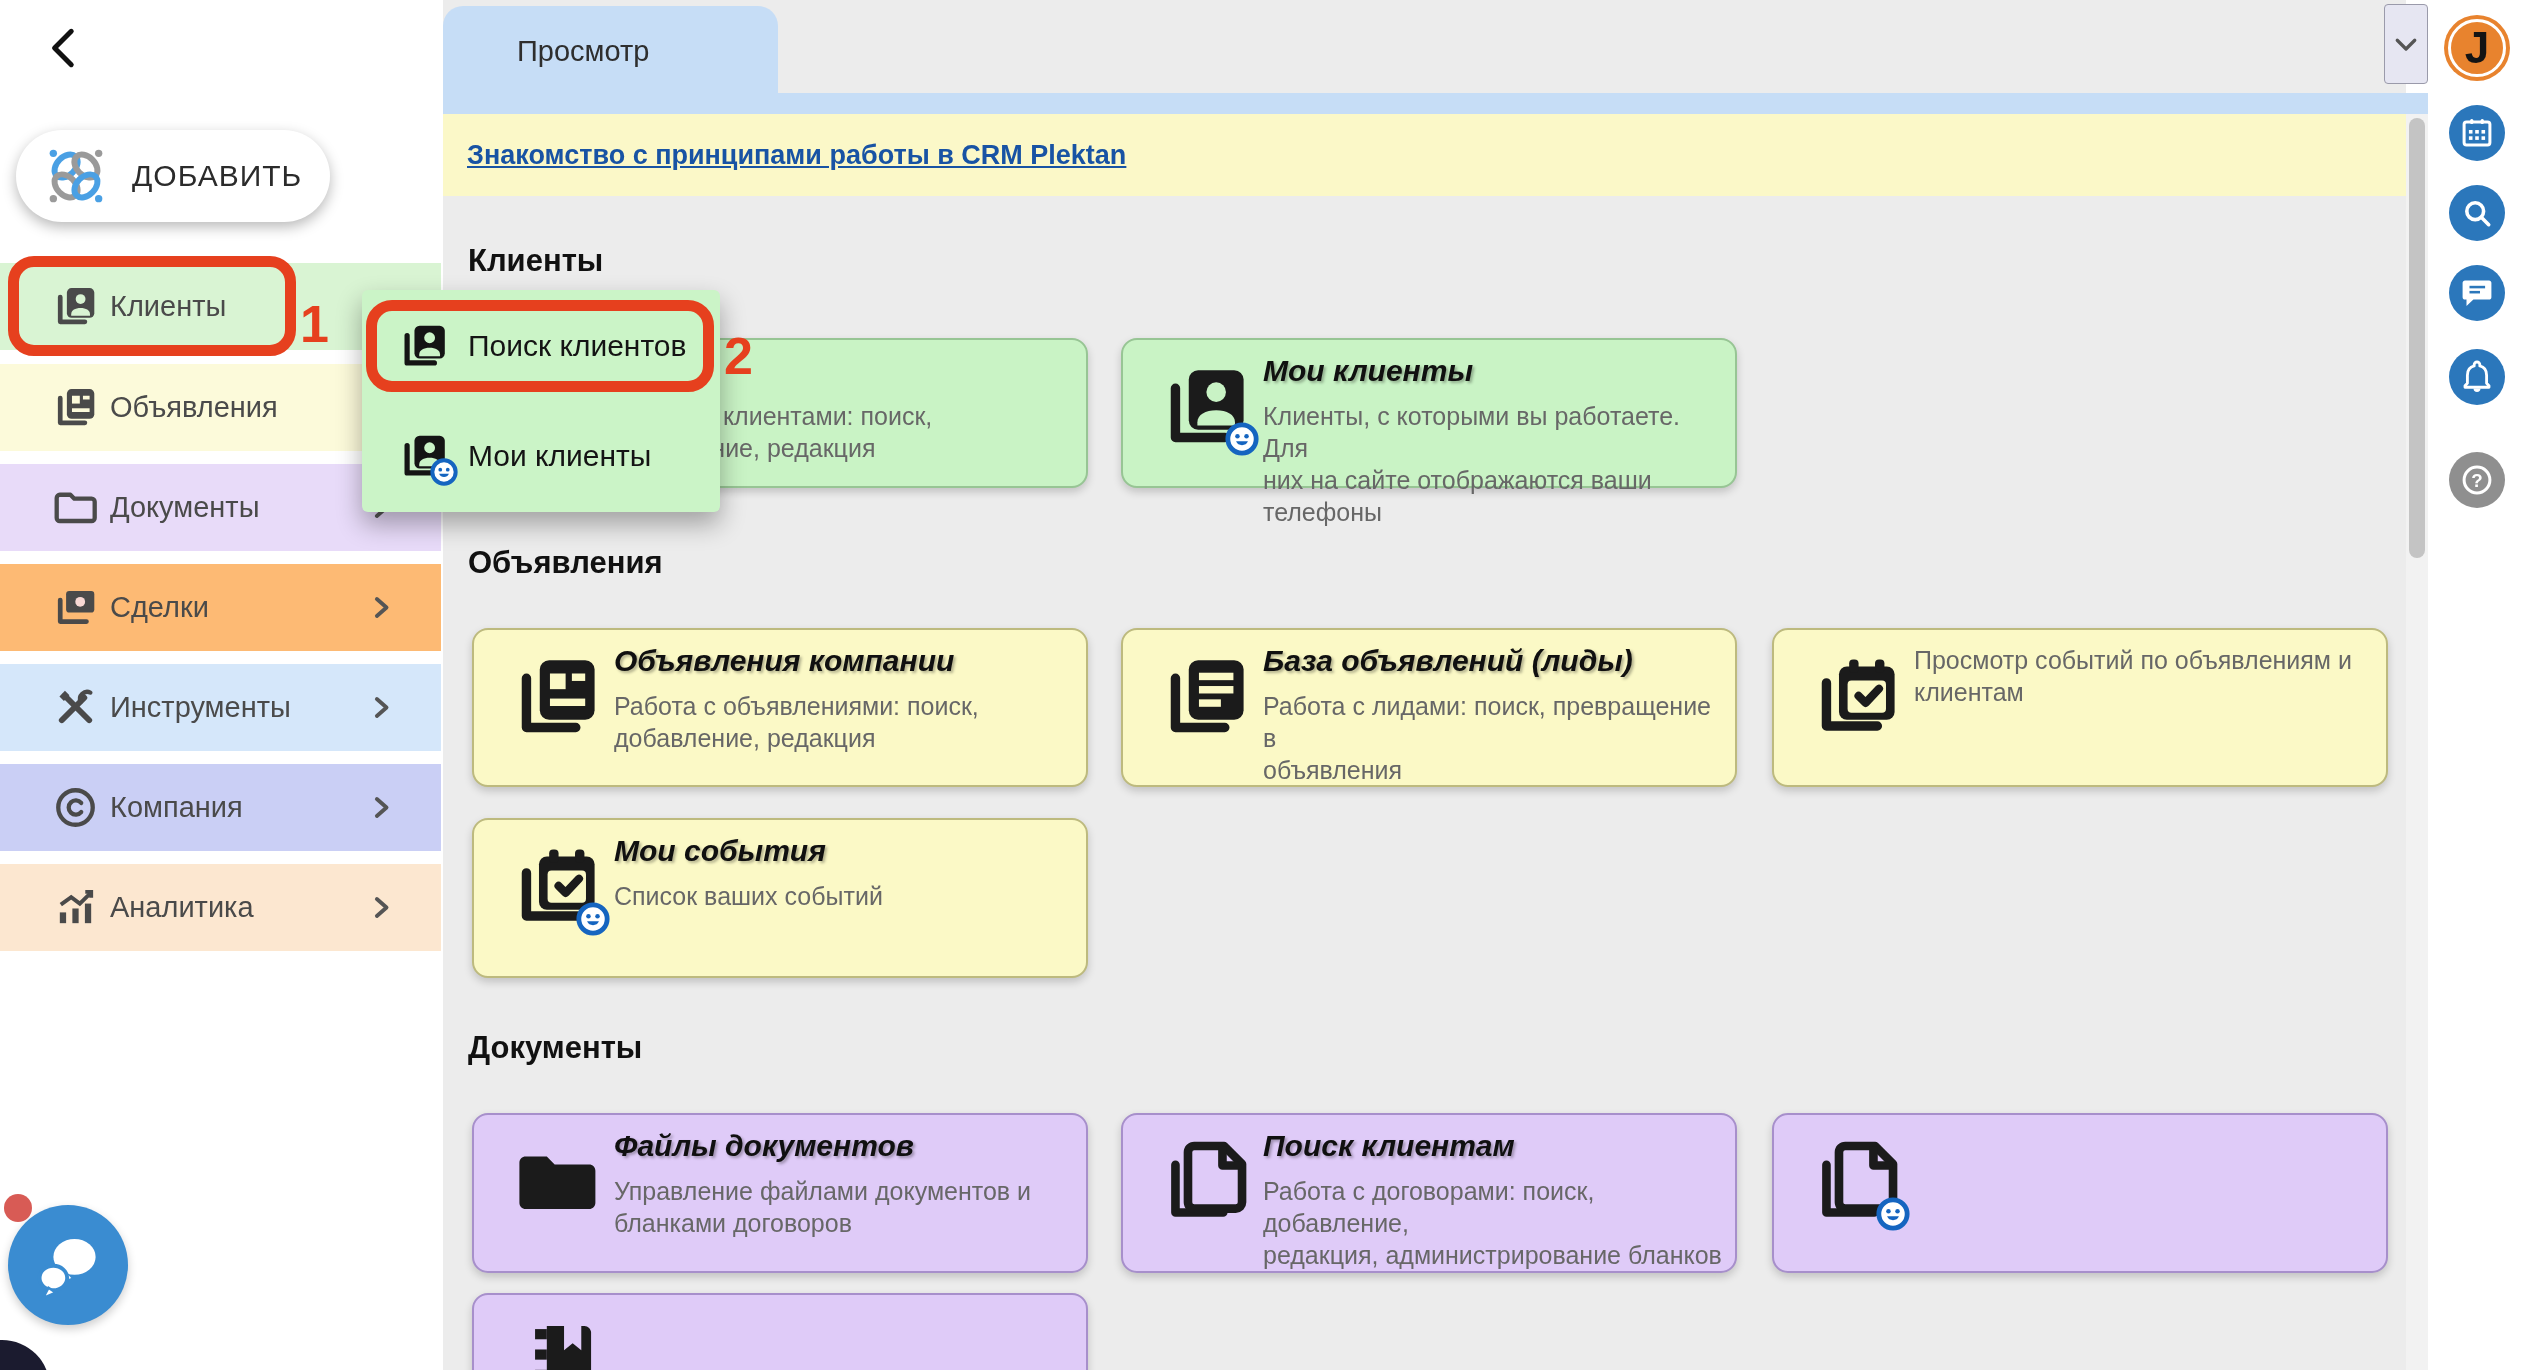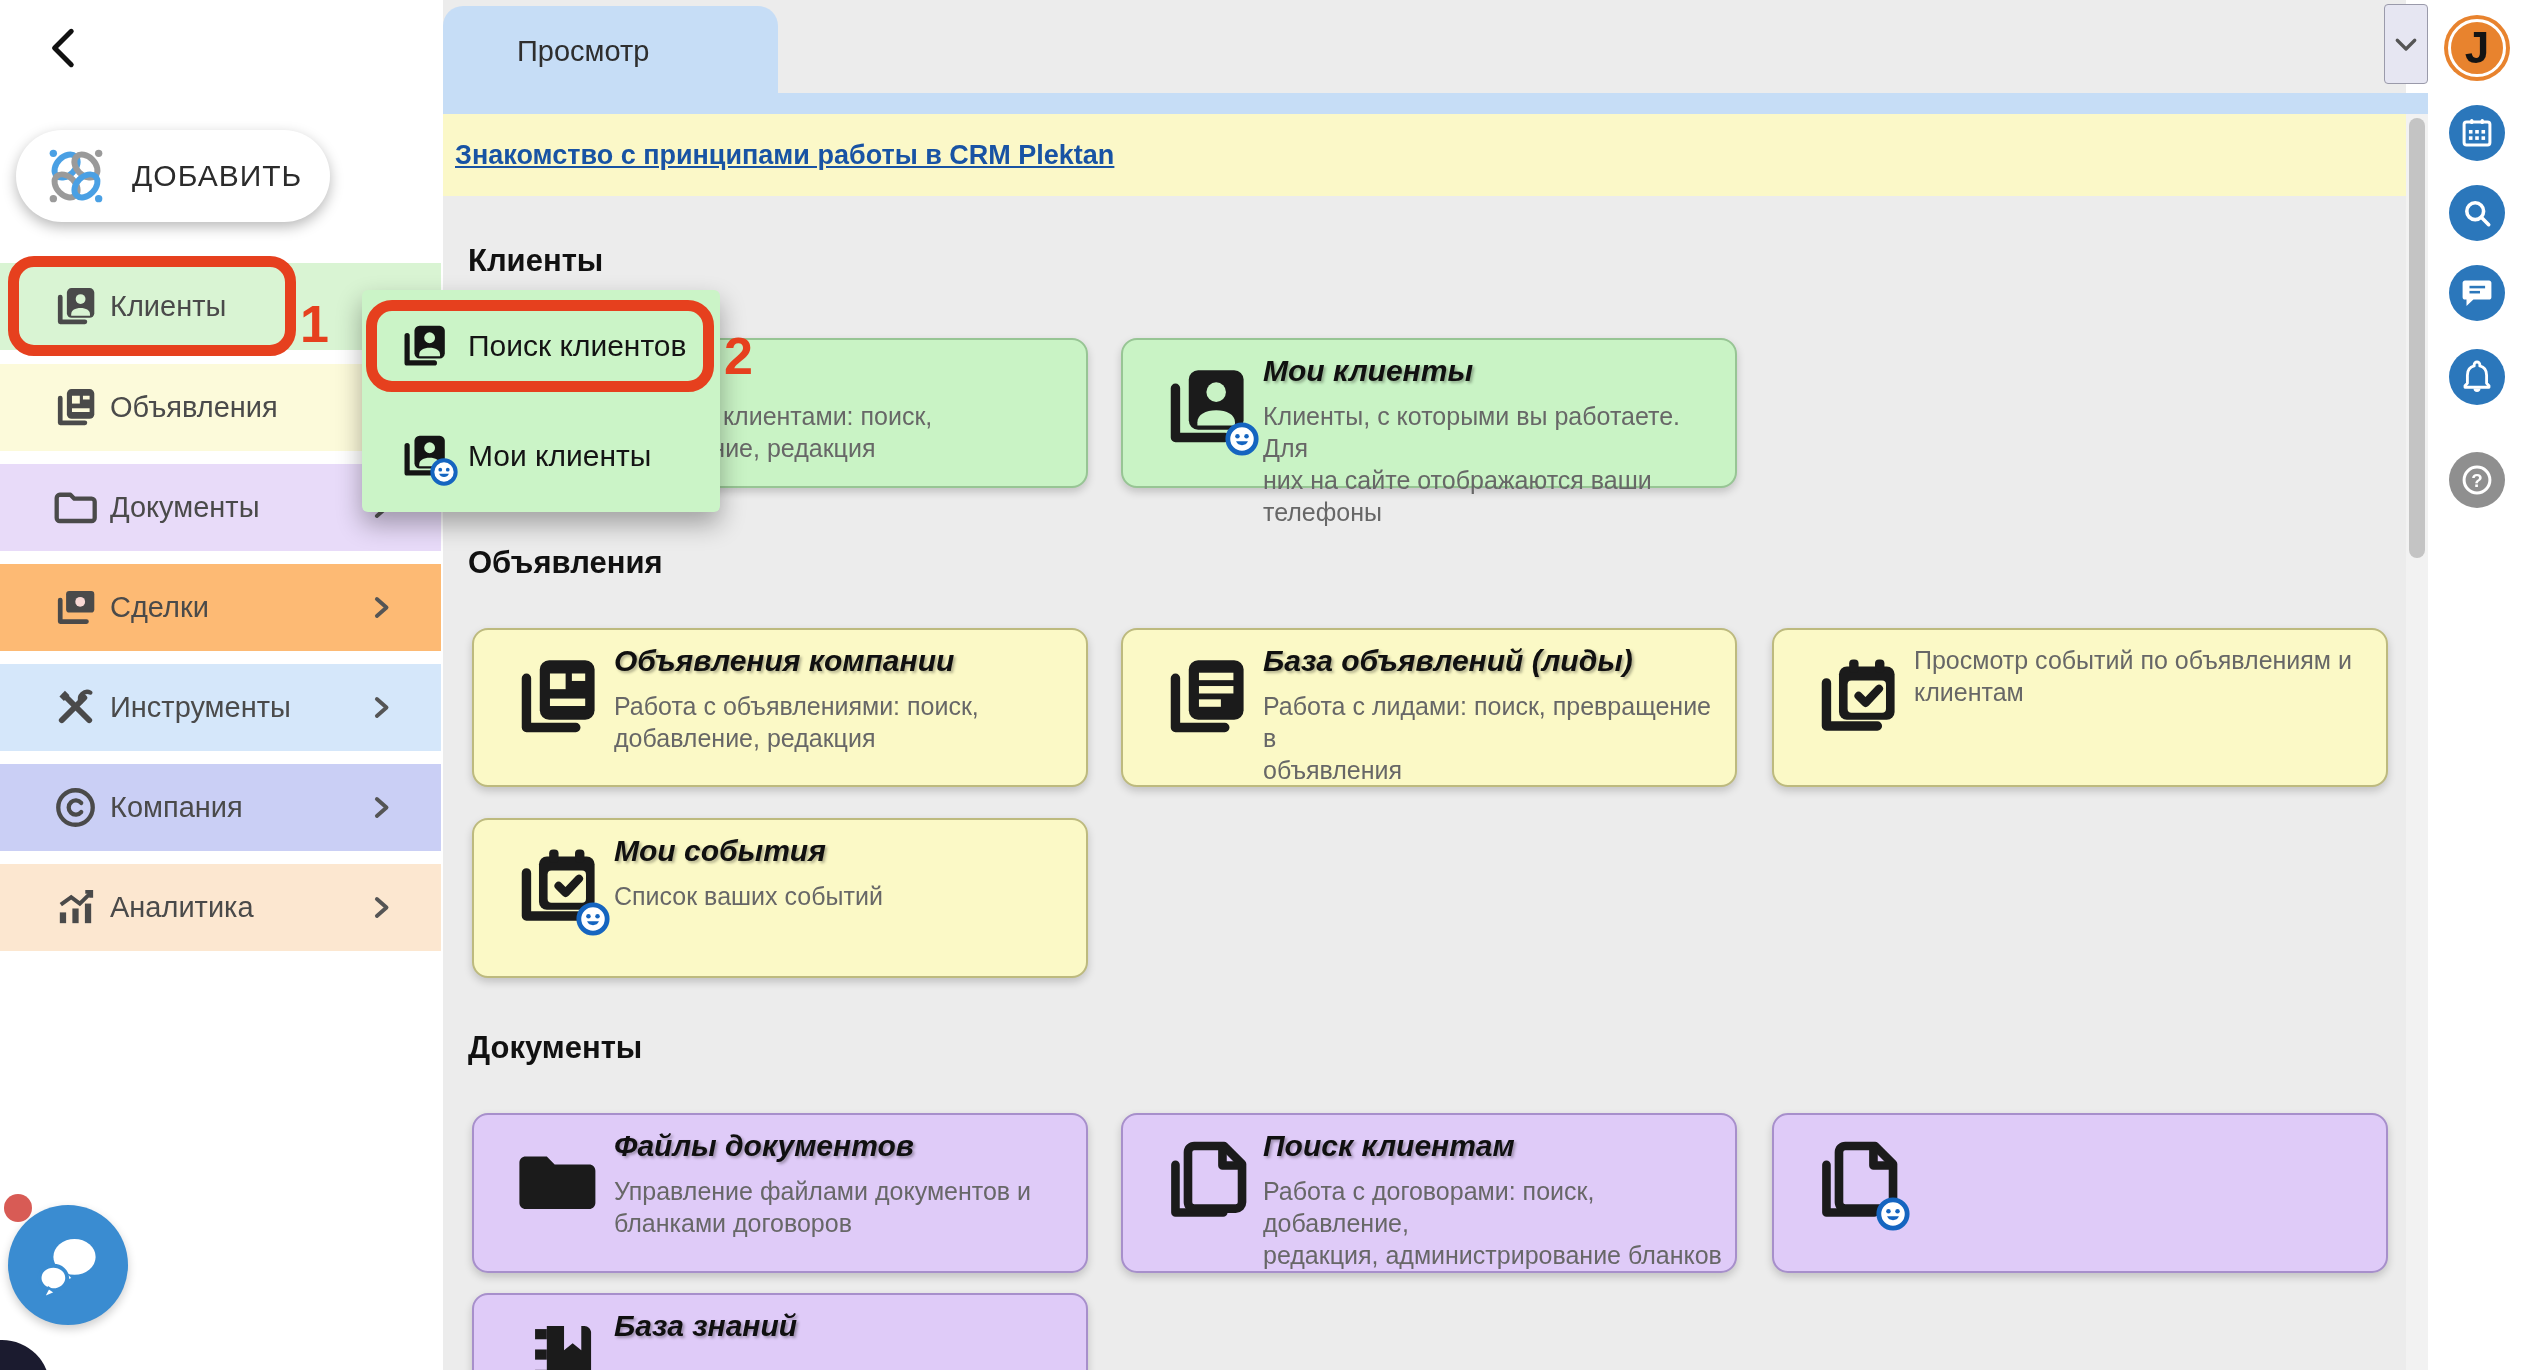--- a/index.html
+++ b/index.html
@@ -46,21 +46,21 @@
   .ann-num{color:#E6401E;font-size:52px;font-weight:bold;z-index:41;line-height:1}
 
   
   .tabbar{left:443px;top:0;width:1963px;height:93px;background:#ECECEC}
   .tab{
     left:443px;top:6px;width:335px;height:87px;background:#C6DDF6;border-radius:20px 20px 0 0;
     font-size:29px;color:#2e2e2e;line-height:90px;padding-left:74px;box-sizing:border-box;cursor:pointer;
   }
   .bluestrip{left:443px;top:93px;width:1985px;height:21px;background:#C6DDF6}
   .content-bg{left:443px;top:114px;width:1963px;height:1256px;background:#ECECEC}
-  .banner{left:443px;top:114px;width:1963px;height:82px;background:#FBF8C8;display:flex;align-items:center;padding-left:12px;box-sizing:border-box}
+  .banner{left:443px;top:114px;width:1963px;height:82px;background:#FBF8C8;display:flex;align-items:center;padding-left:24px;box-sizing:border-box}
   .banner a{font-size:27px;font-weight:bold;color:#1853A4;text-decoration:underline;cursor:pointer}
 
   
   .sec-title{font-size:31px;font-weight:bold;color:#111;z-index:2}
   .card{
     width:616px;border-radius:16px;border:2px solid;box-sizing:border-box;
     box-shadow:0 4px 8px rgba(0,0,0,.18);z-index:2;cursor:pointer;
   }
   .card.green{background:#C9F3C5;border-color:#97C594;--cut:#C9F3C5}
   .card.yellow{background:#FBF9C6;border-color:#BDBA7E;--cut:#FBF9C6}
@@ -423,24 +423,20 @@
   <span class="cicon">
     <svg viewBox="0 0 24 24">
         <path d="M9.4 2.8H19c.9 0 1.7.8 1.7 1.7v15c0 .9-.8 1.7-1.7 1.7H9.4z" fill="currentColor"></path>
         <rect x="6.4" y="3.6" width="3" height="2.6" fill="currentColor"></rect>
         <rect x="6.4" y="8.8" width="3" height="2.6" fill="currentColor"></rect>
         <rect x="6.4" y="14" width="3" height="2.6" fill="currentColor"></rect>
         <rect x="6.4" y="19" width="3" height="2.2" fill="currentColor"></rect>
         <path d="M13.8 2.8v6.2l2.2-1.8 2.2 1.8V2.8z" fill="var(--cut,#fff)"></path>
       </svg>
   </span>
-  <div class="ctext">
-    <div class="ctitle">База знаний</div>
-    <div class="cbody"></div>
-  </div>
 </div>
 
 <div class="abs submenu">
   <div class="subitem" style="top:8px">
     <span class="sicon">
       <svg viewBox="0 0 24 24">
           <path d="M4.2 7.2v12.6h12.6" fill="none" stroke="currentColor" stroke-width="2.4" stroke-linecap="round" stroke-linejoin="round"></path>
           <rect x="7.6" y="2.6" width="14" height="15.2" rx="2.4" fill="currentColor"></rect>
           <circle cx="14.6" cy="8.2" r="2.5" fill="var(--cut,#fff)"></circle>
           <path d="M9.8 15.9c0-2 2.1-3.1 4.8-3.1s4.8 1.1 4.8 3.1v.8H9.8z" fill="var(--cut,#fff)"></path>

